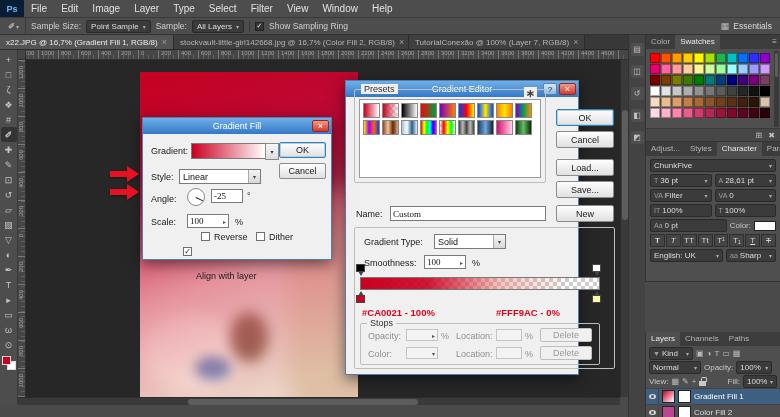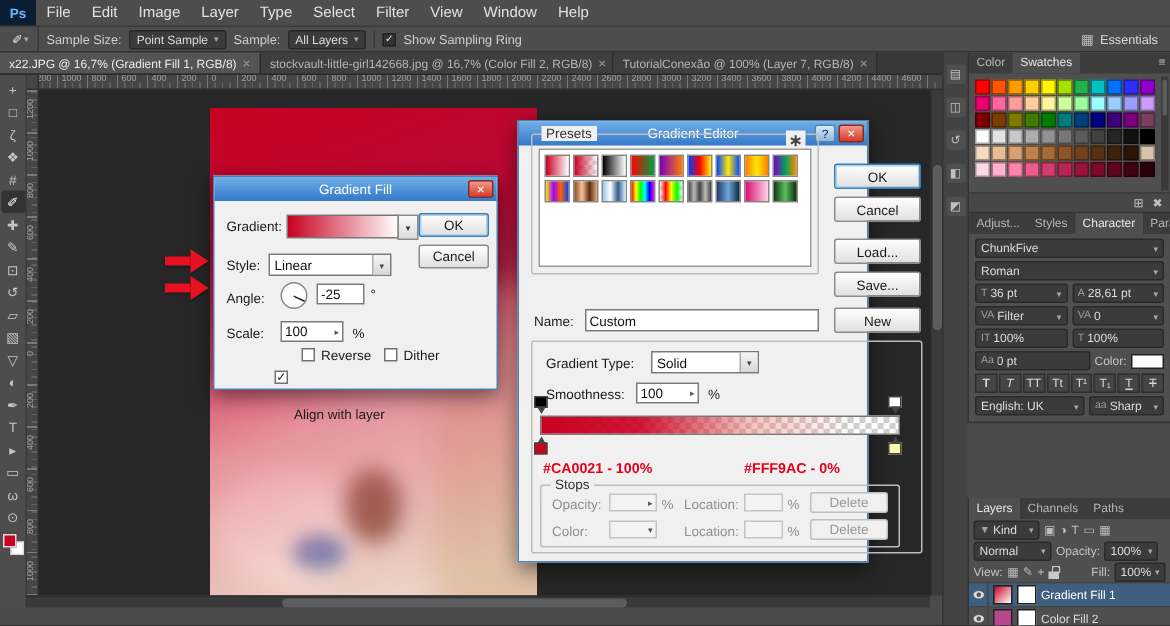--- a/index.html
+++ b/index.html
@@ -66,21 +66,21 @@
   
   .dialog{position:absolute;background:#f0f0f0;border:1px solid #4e7fb0;box-shadow:0 4px 14px rgba(0,0,0,0.55);font-size:9px;color:#1a1a1a;}
   .dialog-title{height:16px;background:linear-gradient(#6fb0e8,#3478c8);display:flex;align-items:center;justify-content:center;color:#fff;font-size:9px;position:relative;}
   .close-btn{position:absolute;right:2px;top:2px;width:17px;height:12px;background:linear-gradient(#f2998a,#d23b2a);border:1px solid #92291c;border-radius:2px;color:#fff;font-size:9px;line-height:10px;text-align:center;}
   .help-btn{position:absolute;right:21px;top:2px;width:14px;height:12px;background:linear-gradient(#d6eaf9,#8cb8dd);border:1px solid #5b82a8;border-radius:2px;font-size:8px;color:#123;text-align:center;line-height:11px;}
   .dlabel{position:absolute;font-size:9px;color:#1a1a1a;white-space:nowrap;}
   .dlabel.dim{color:#8f8f8f;}
   .btn{position:absolute;background:linear-gradient(#fefefe,#e0e0e0);border:1px solid #8c8c8c;border-radius:2px;font-size:9px;color:#1a1a1a;display:flex;align-items:center;justify-content:center;}
   .btn.focus{border-color:#3c7fb1;box-shadow:inset 0 0 0 1px #a9d1ee;}
   .btn.disabled{color:#9a9a9a;background:#f0f0f0;border-color:#bebebe;}
-  .field{position:absolute;background:#fff;border:1px solid #7a7a7a;font-size:9px;display:flex;align-items:center;padding:0 2px;gap:2px;color:#111;}
+  .field{position:absolute;background:#fff;border:1px solid #7a7a7a;font-size:9px;display:flex;align-items:center;padding:0 2px;gap:2px;color:#111;font-family:Liberation Serif, serif;}
   .field.disabled{background:#f3f3f3;border-color:#c4c4c4;color:#9a9a9a;}
   .win-dd{position:absolute;background:#fff;border:1px solid #7a7a7a;display:flex;align-items:center;justify-content:space-between;padding-left:3px;font-size:9px;color:#111;}
   .wdd-btn{width:12px;align-self:stretch;background:linear-gradient(#f4f4f4,#d8d8d8);border-left:1px solid #aaa;font-size:6px;display:flex;align-items:center;justify-content:center;color:#444;}
   .wcb{position:absolute;width:9px;height:9px;background:#fff;border:1px solid #707070;font-size:8px;line-height:8px;text-align:center;color:#222;}
   .spin{font-size:6px;color:#555;margin-left:auto;}
   .groupbox{position:absolute;border:1px solid #bdbdbd;border-radius:2px;}
   .grouplabel{position:absolute;top:-6px;left:6px;background:#f0f0f0;padding:0 3px;font-size:9px;color:#333;}
   .checker{background-color:#fff;background-image:linear-gradient(45deg,#cdcdcd 25%,transparent 25%,transparent 75%,#cdcdcd 75%),linear-gradient(45deg,#cdcdcd 25%,transparent 25%,transparent 75%,#cdcdcd 75%);background-size:8px 8px;background-position:0 0,4px 4px;}
   .grad-strip{position:absolute;border:1px solid #7a7a7a;background:linear-gradient(90deg,#ca0021,#ffffff);}
   .strip-btn{position:absolute;width:14px;background:linear-gradient(#f8f8f8,#dcdcdc);border:1px solid #8a8a8a;font-size:6px;display:flex;align-items:center;justify-content:center;color:#333;height:17px;}
@@ -575,26 +575,20 @@
     </div>
     <div class="char-rows">
       <div class="crow">
         <div class="cfield">
           <span class="grow">ChunkFive</span>
           <span class="dd-caret">▾</span>
         </div>
       </div>
       <div class="crow">
         <div class="cfield">
-          <span class="grow">Roman</span>
-          <span class="dd-caret">▾</span>
-        </div>
-      </div>
-      <div class="crow">
-        <div class="cfield">
           <span class="cicon">T</span>
           <span class="grow">36 pt</span>
           <span class="dd-caret">▾</span>
         </div>
         <div class="cfield">
           <span class="cicon">A</span>
           <span class="grow">28,61 pt</span>
           <span class="dd-caret">▾</span>
         </div>
       </div>

